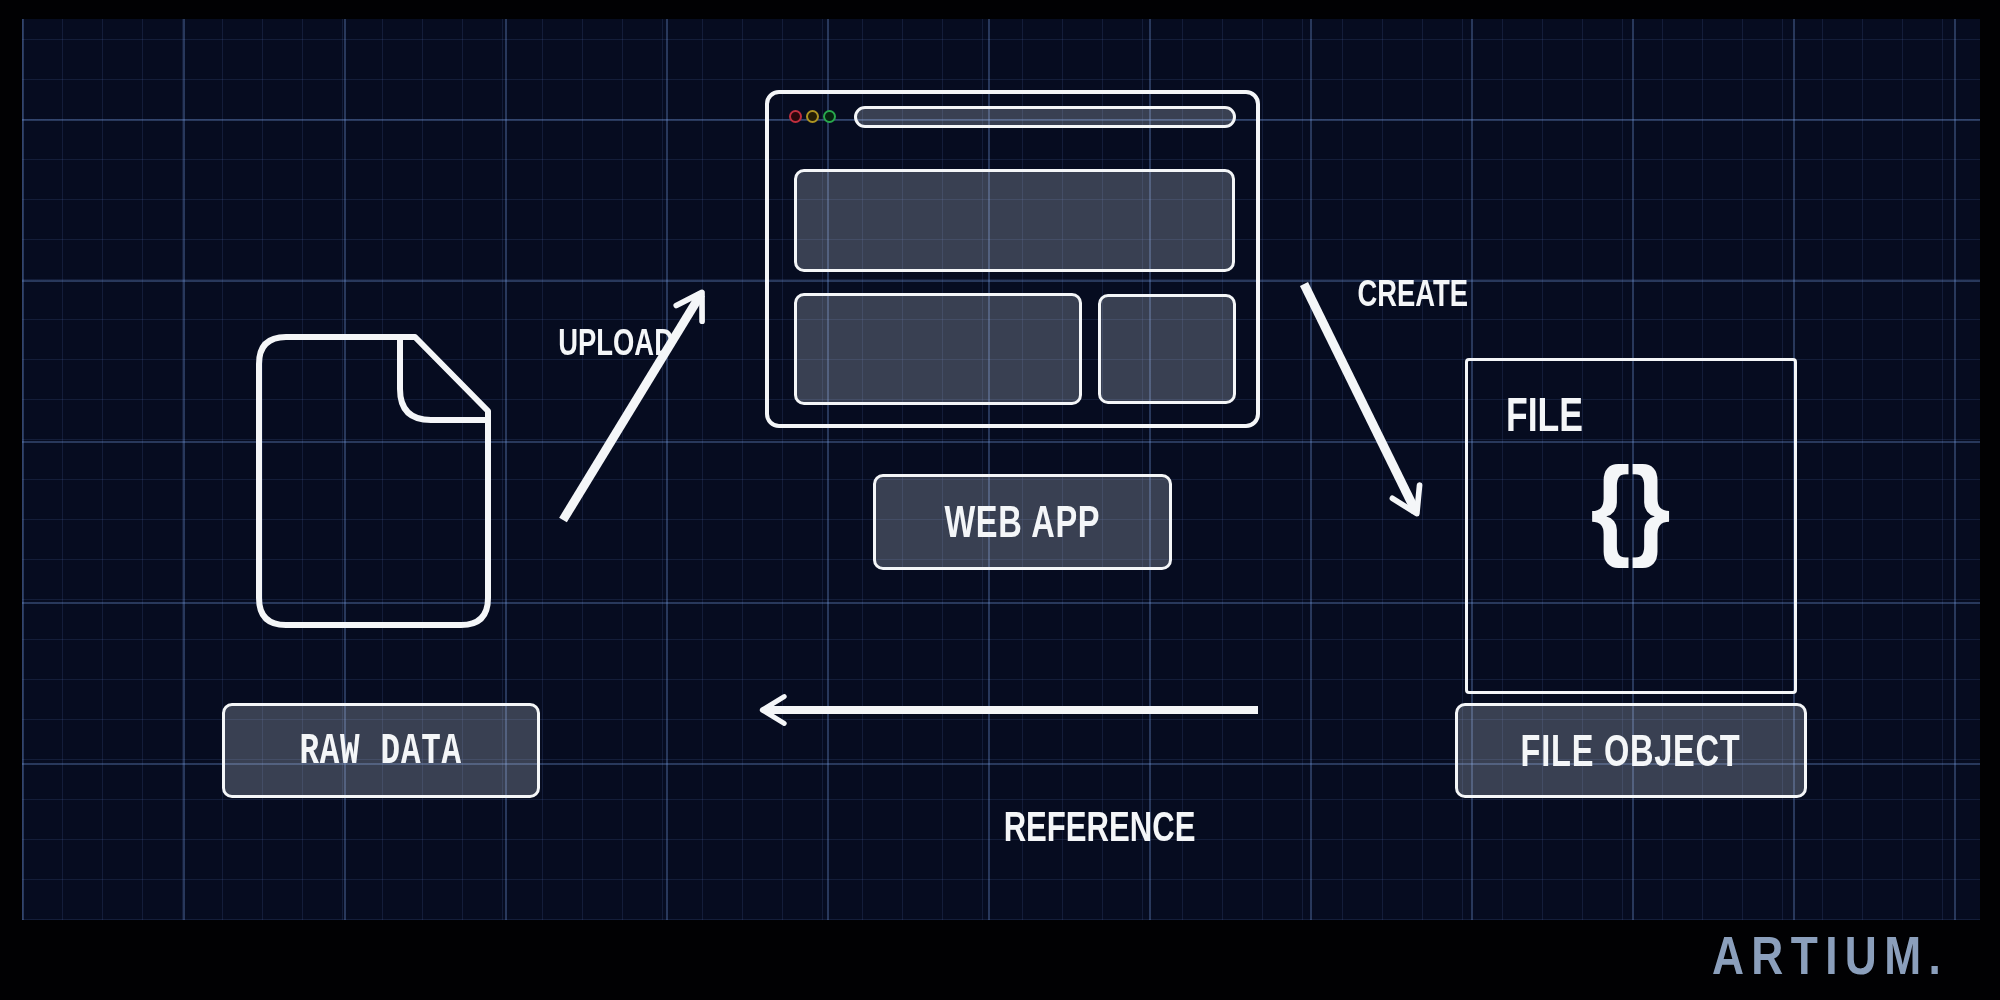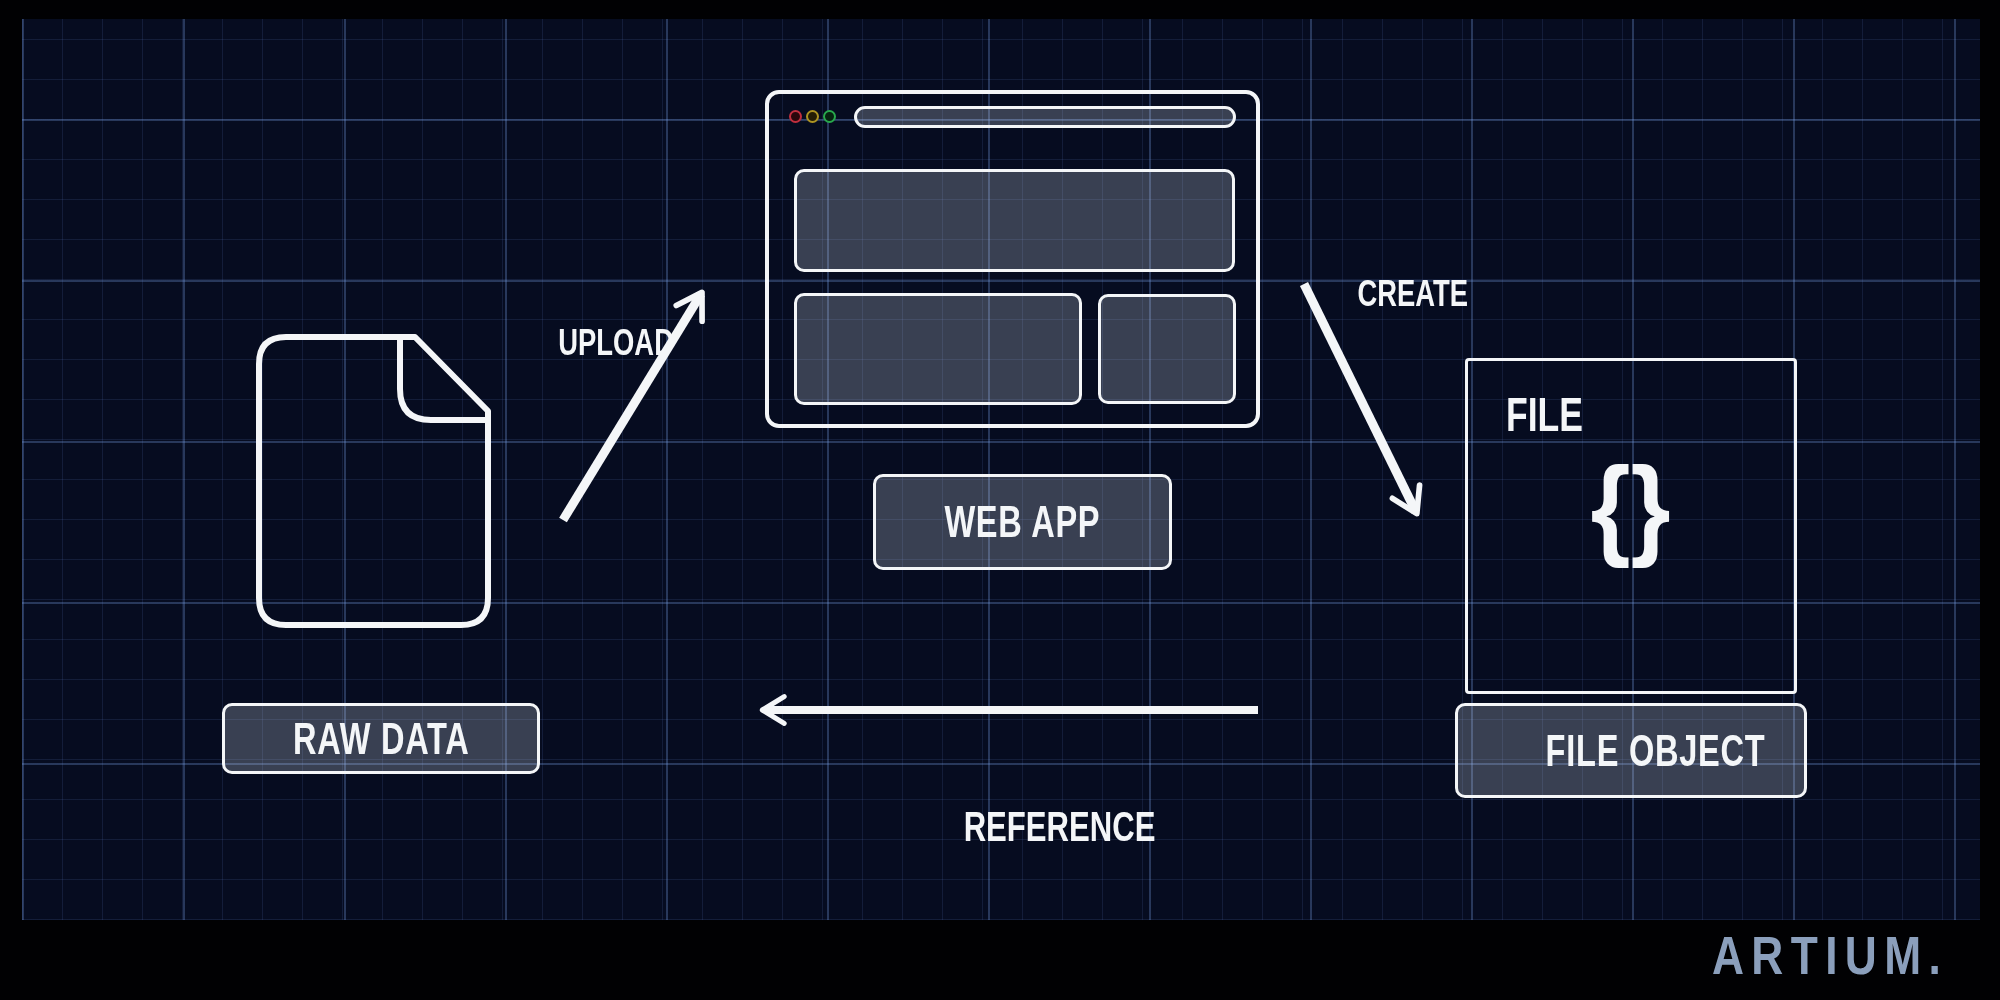--- a/index.html
+++ b/index.html
@@ -27,30 +27,30 @@
   }
 
   .cond{display:inline-block;transform:scaleX(0.74);white-space:nowrap;font-weight:bold;color:var(--white);}
 
   
   .node-btn{
     position:absolute;display:flex;align-items:center;justify-content:center;
     border:3px solid var(--white);border-radius:10px;background:var(--slate);
     color:var(--white);font-size:44px;letter-spacing:1px;
   }
-  .btn-raw{left:222px;top:703px;width:318px;height:71px;}
+  .btn-raw{left:222px;top:703px;width:318px;height:95px;font-family:Liberation Mono, monospace;}
   .btn-web{left:873px;top:474px;width:299px;height:96px;text-align:right;}
-  .btn-fileobj{left:1455px;top:703px;width:352px;height:95px;justify-content:flex-end;}
+  .btn-fileobj{left:1455px;top:703px;width:352px;height:95px;}
 
   
   .edge-label{position:absolute;font-size:37px;color:var(--white);margin-top:46px;}
 
   .lbl-upload{left:538px;top:276px;}
   .lbl-create{left:1338px;top:227px;}
-  .lbl-reference{left:930px;top:757px;font-size:42px;}
+  .lbl-reference{left:970px;top:757px;font-size:42px;}
 
   
   .arrow-svg{position:absolute;overflow:visible;}
 
   
   .browser{
     position:absolute;left:765px;top:90px;width:495px;height:338px;
     border:4px solid var(--white);border-radius:14px;background:transparent;
   }
   .traffic{position:absolute;left:20px;top:16px;display:flex;gap:4px;}

